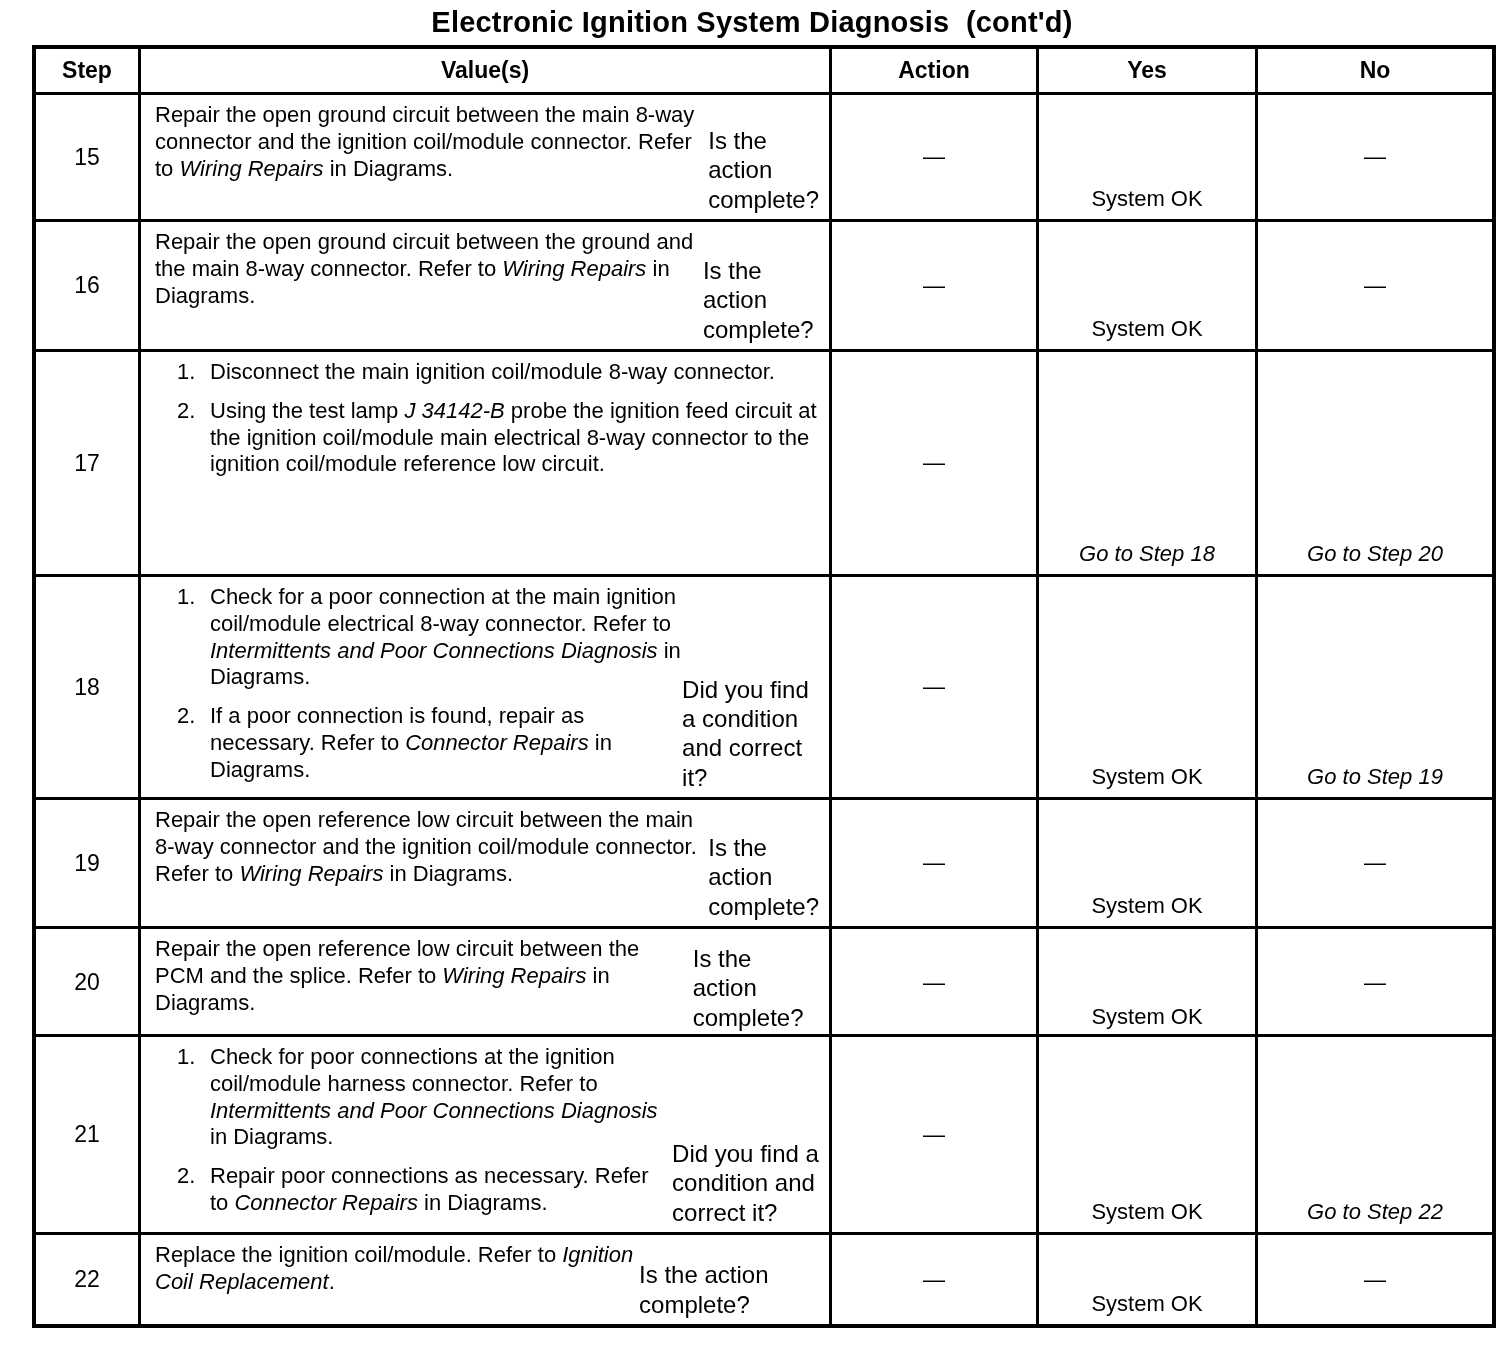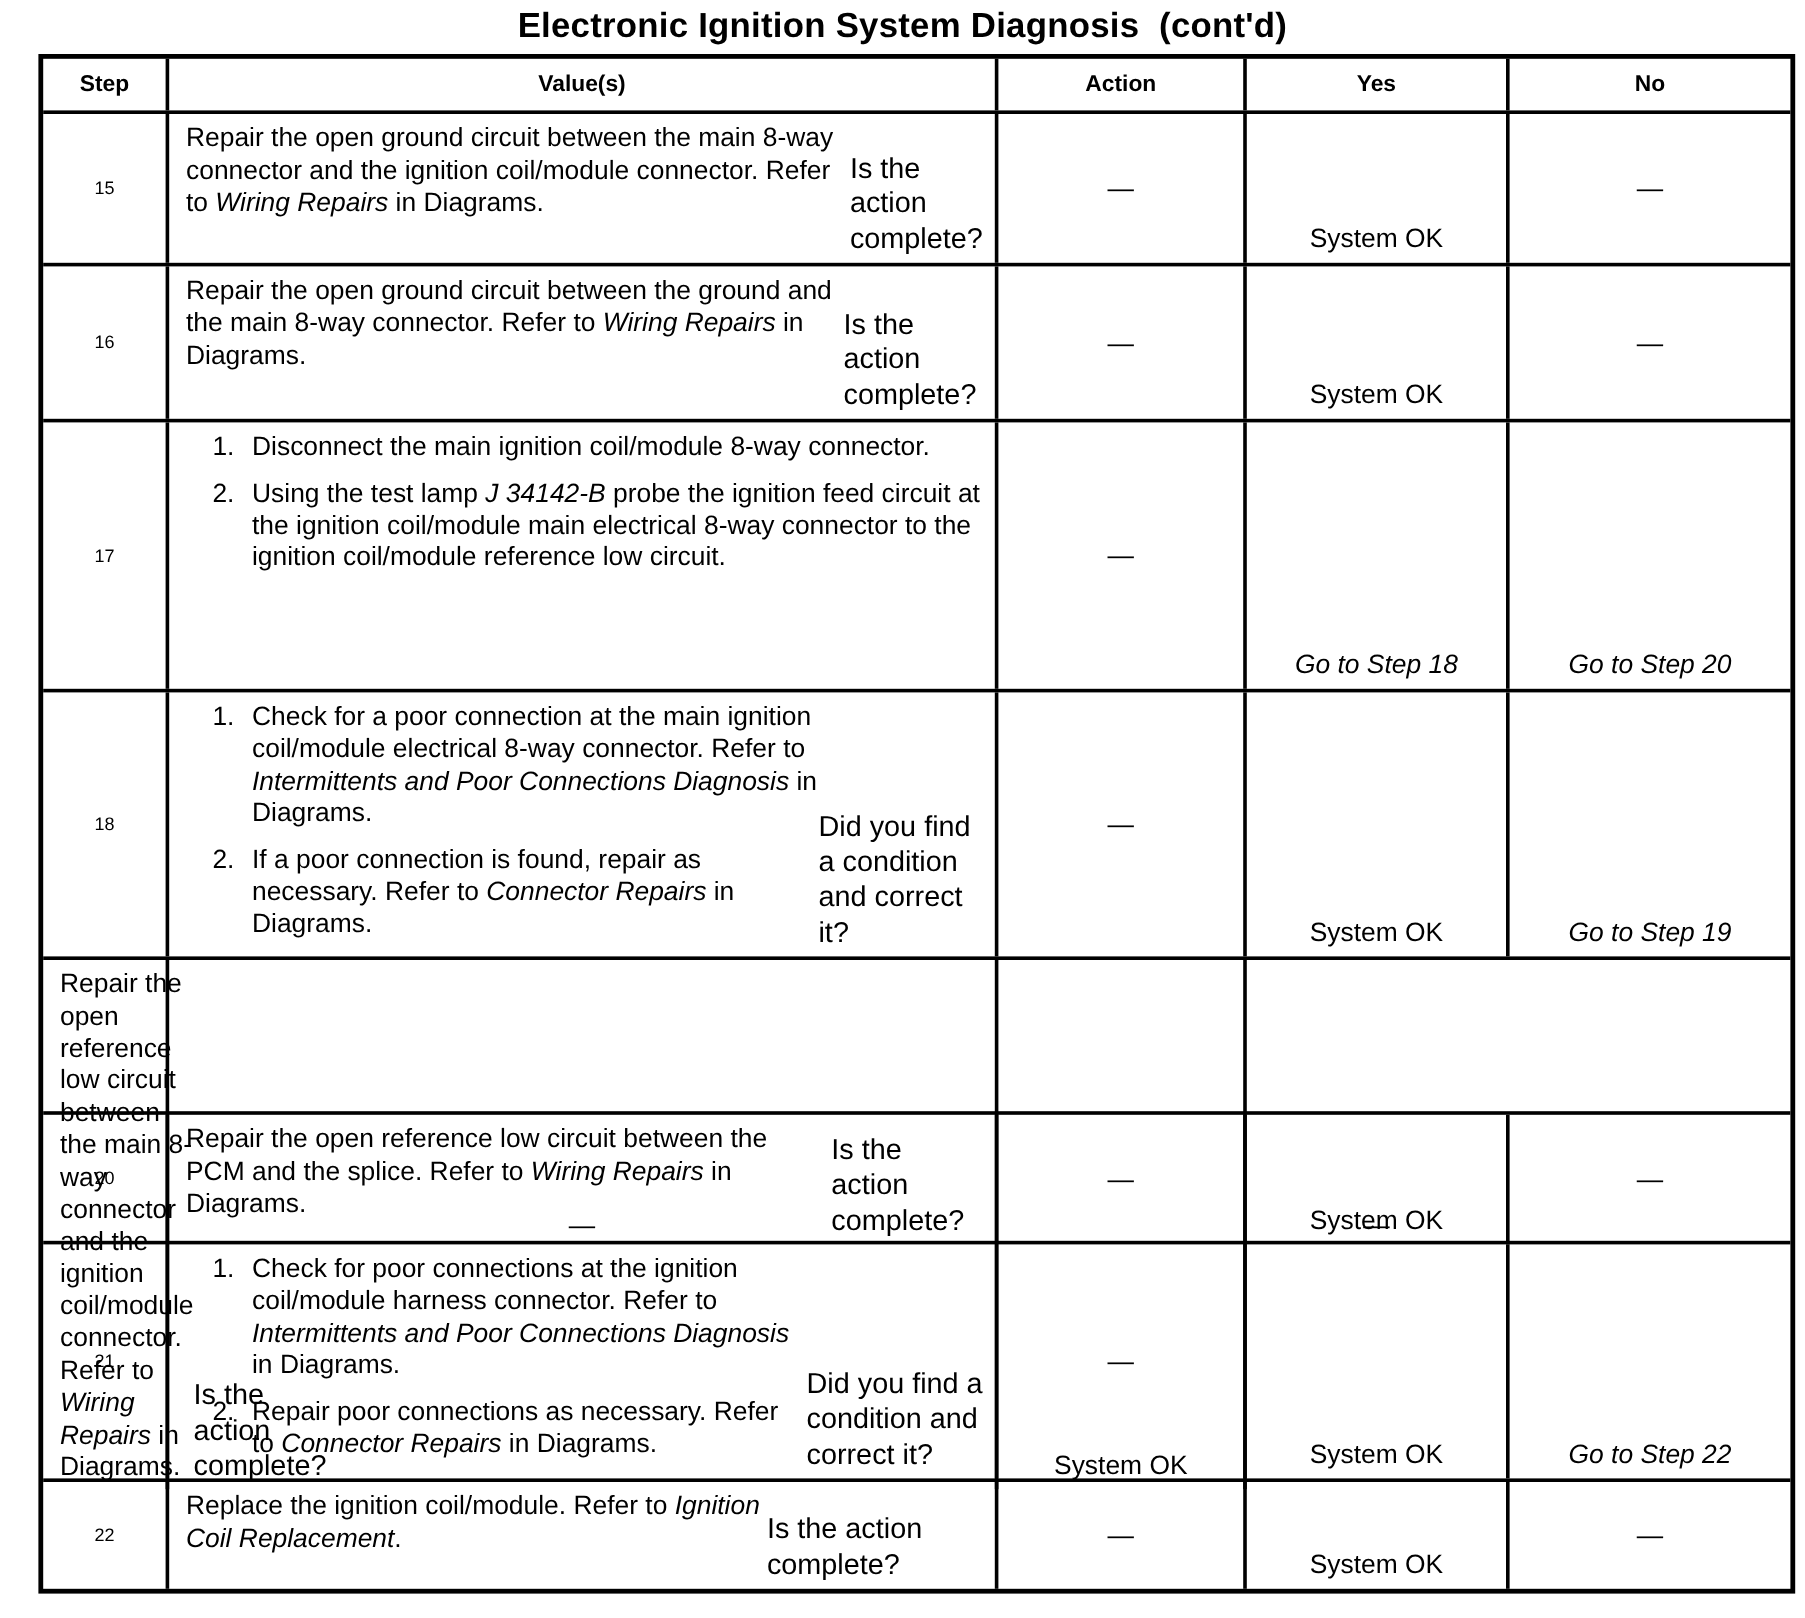--- a/index.html
+++ b/index.html
@@ -29,36 +29,36 @@
   }
   .row{
     display:grid;
     grid-template-columns:102px 691px 207px 219px 237px;
   }
   .cell{border-left:3px solid #000;}
   .cell:first-child{border-left:none;}
   .head-row{height:43px;}
   .head-row .cell{
     display:flex;align-items:center;justify-content:center;
-    font-weight:bold;font-size:19px;
+    font-weight:bold;font-size:23px;
   }
   .body-row{border-top:3px solid #000;}
   
   .tbody .body-row:nth-child(1){height:127px;}
   .tbody .body-row:nth-child(2){height:130px;}
   .tbody .body-row:nth-child(3){height:225px;}
   .tbody .body-row:nth-child(4){height:223px;}
   .tbody .body-row:nth-child(5){height:129px;}
   .tbody .body-row:nth-child(6){height:108px;}
   .tbody .body-row:nth-child(7){height:198px;}
   .tbody .body-row:nth-child(8){height:92px;}
 
   .step-col{
     display:flex;align-items:center;justify-content:center;
-    font-size:15px;
+    font-size:23px;
   }
   .action-col{
     display:flex;flex-direction:row;
     padding:7px 10px 5px 14px;
     font-size:22px;line-height:1.22;
   }
   .item{display:flex;}
   .item + .item{margin-top:12px;}
   .item .num{flex:none;width:33px;padding-left:0;}
   .item.numbered{padding-left:22px;}
@@ -183,20 +183,23 @@
         </div>
     <div class="cell yes-col">
           <span>System OK</span>
         </div>
     <div class="cell no-col">
           <span class="it">Go to Step 19</span>
         </div>
   </div>
 
   <div class="row body-row">
+    <div class="cell step-col">
+          <span>19</span>
+        </div>
     <div class="cell action-col">
       <div>
             <div class="item">
               <span class="itext"><span>Repair the open reference low circuit between the main 8-way connector and the ignition coil/module connector. Refer to </span><em>Wiring Repairs</em><span> in Diagrams.</span></span>
             </div>
           </div>
       <div class="question">Is the action complete?</div>
     </div>
     <div class="cell value-col mid">
           <span>—</span>

